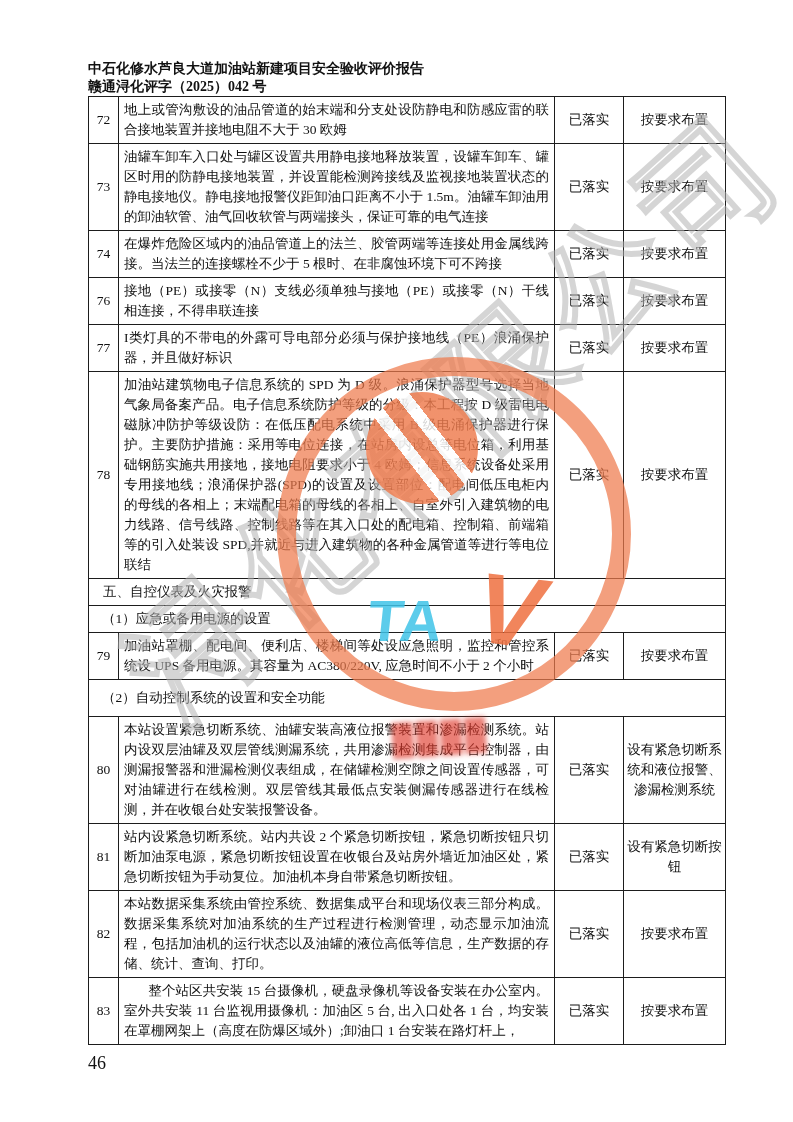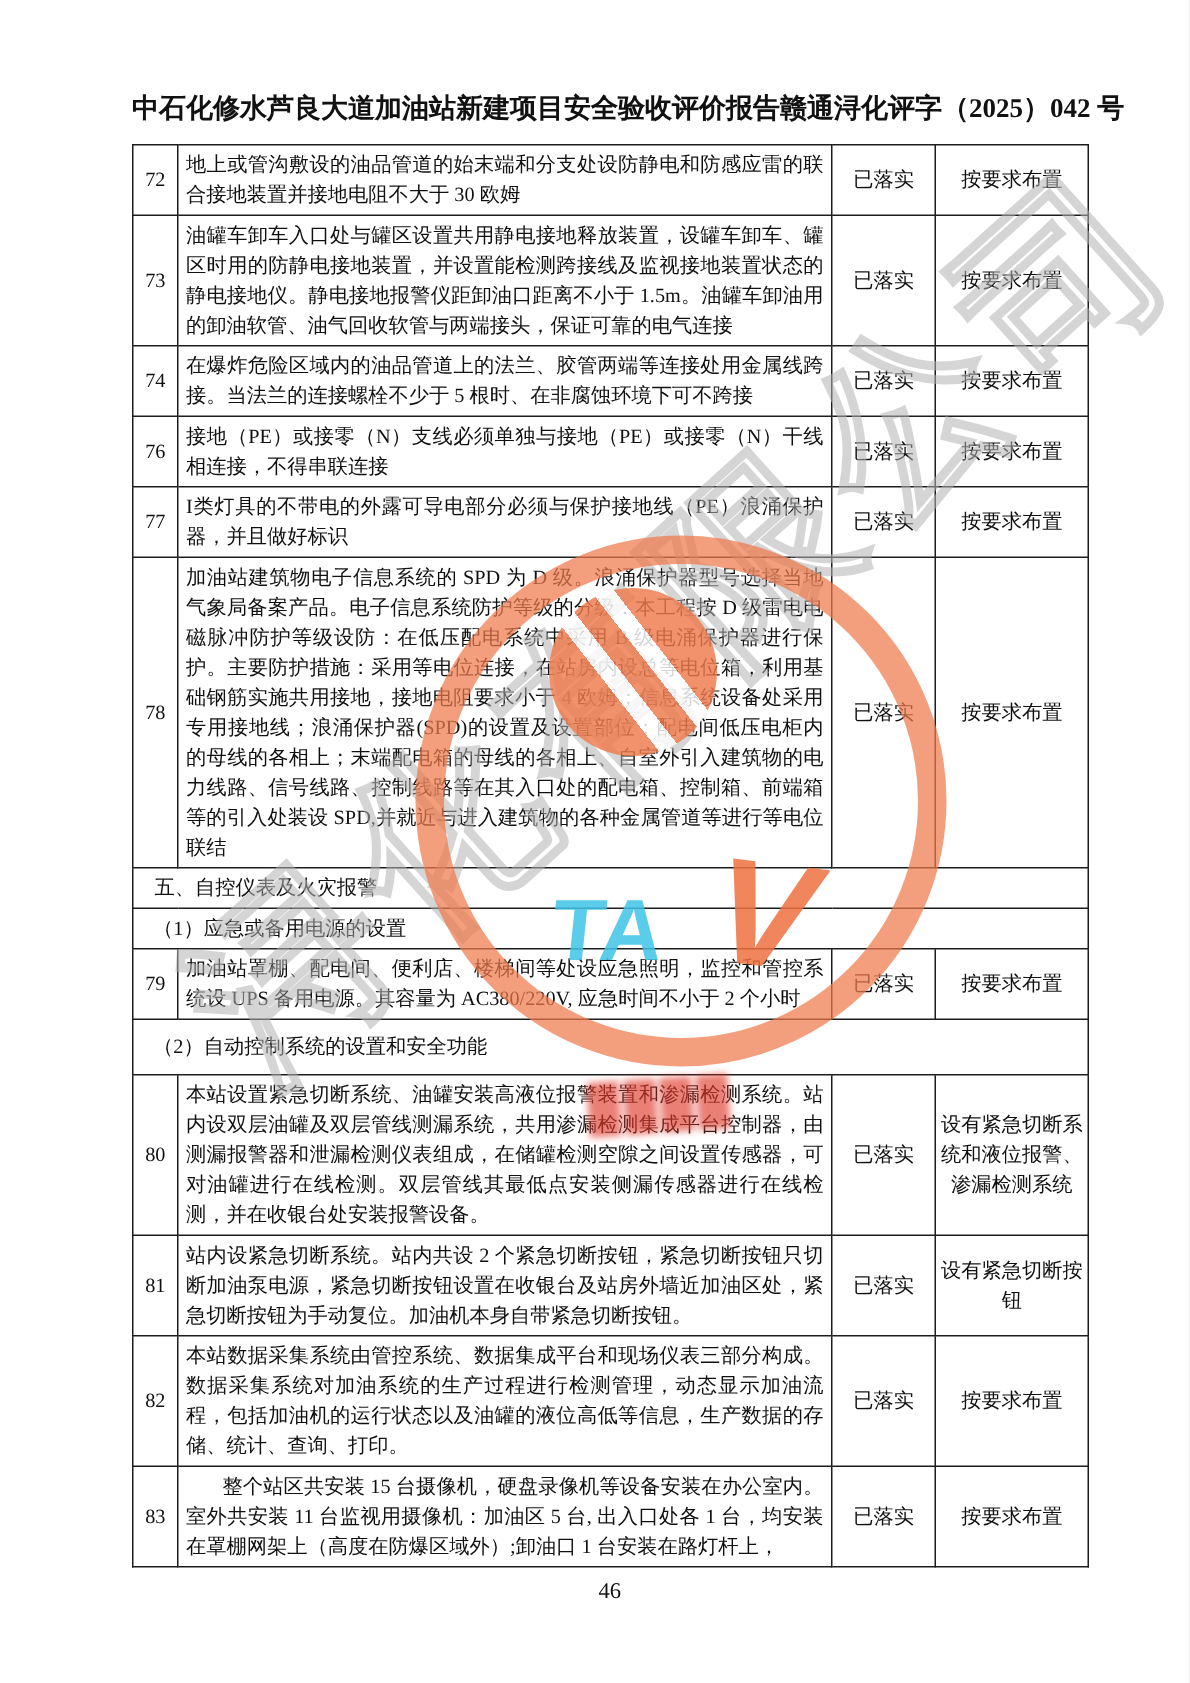--- a/index.html
+++ b/index.html
@@ -4,41 +4,41 @@
 <style>
   html,body{margin:0;padding:0;background:#e8e8e8;}
   .page{
     position:relative;width:793px;height:1122px;background:#ffffff;
     font-family:"Liberation Serif","DejaVu Serif",serif;color:#111;
     overflow:hidden;margin:0 auto;
   }
   .doc-header{
     position:absolute;top:60px;left:88px;width:637px;
     display:flex;justify-content:space-between;align-items:baseline;
-    font-size:18px;font-weight:bold;white-space:nowrap;
+    font-size:14px;font-weight:bold;white-space:nowrap;flex-direction:column;
   }
   table.checklist{
     position:absolute;top:96px;left:88px;width:637px;
     border-collapse:collapse;table-layout:fixed;z-index:1;
   }
   table.checklist td{
     border:1.4px solid #1d1d1d;font-size:13.5px;line-height:20px;
     vertical-align:middle;color:#101010;
   }
   td.c-num{text-align:center;padding:2px 1px;font-size:13px;}
   td.c-desc{padding:3px 5px;text-align:justify;}
   td.c-desc.indent{text-indent:1.8em;}
   td.c-status{text-align:center;padding:2px 2px;}
   td.c-note{text-align:center;padding:2px 3px;}
   td.c-section{font-weight:normal;padding:3px 14px;font-size:13.5px;}
   td.c-section.subsection{padding-left:13px;}
   tr.tall td.c-section{padding-top:8px;padding-bottom:8px;}
   .page-footer{
     position:absolute;top:1053px;left:88px;width:637px;
-    text-align:center;font-size:15px;
+    text-align:left;font-size:18px;
   }
   
   .wm{position:absolute;z-index:5;pointer-events:none;}
   .wm-outline-text{
     left:455px;top:415px;transform:translate(-50%,-50%) rotate(-42deg);
     font-size:128px;font-weight:bold;letter-spacing:10px;white-space:nowrap;
     color:transparent;-webkit-text-stroke:2px rgba(178,178,178,0.55);
     font-family:"Liberation Sans",sans-serif;line-height:1;
   }
   .wm-ring{

